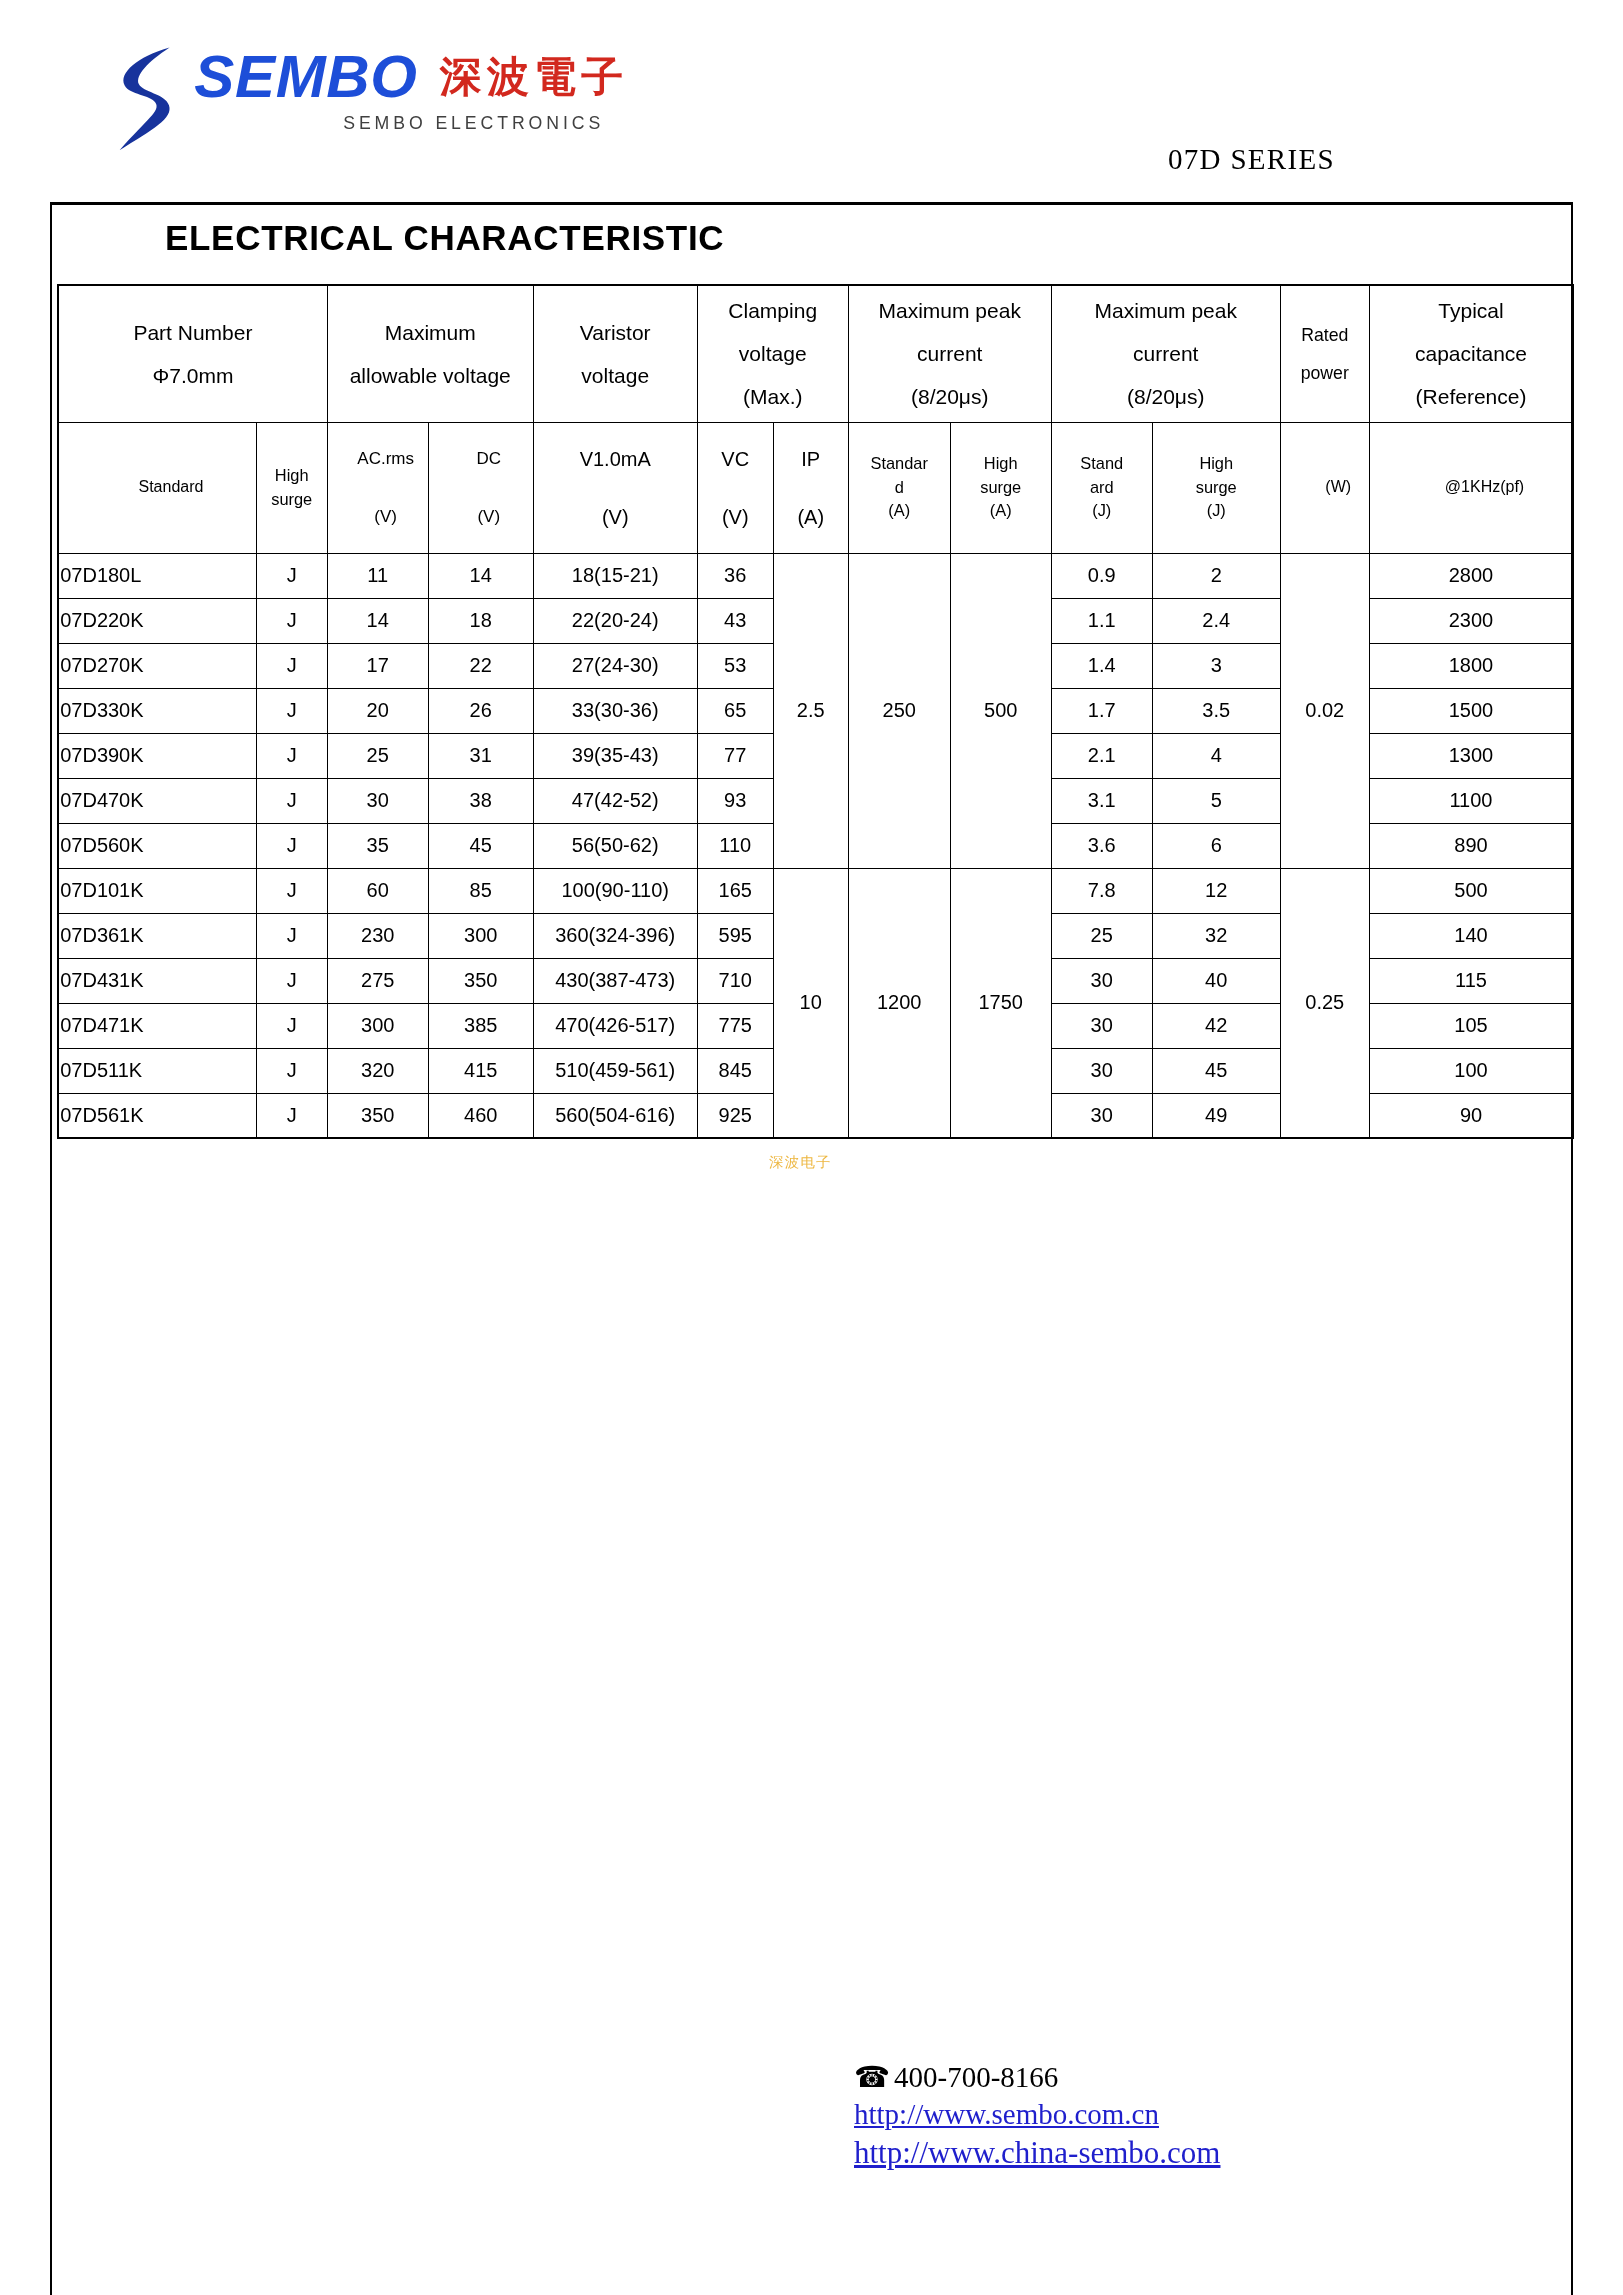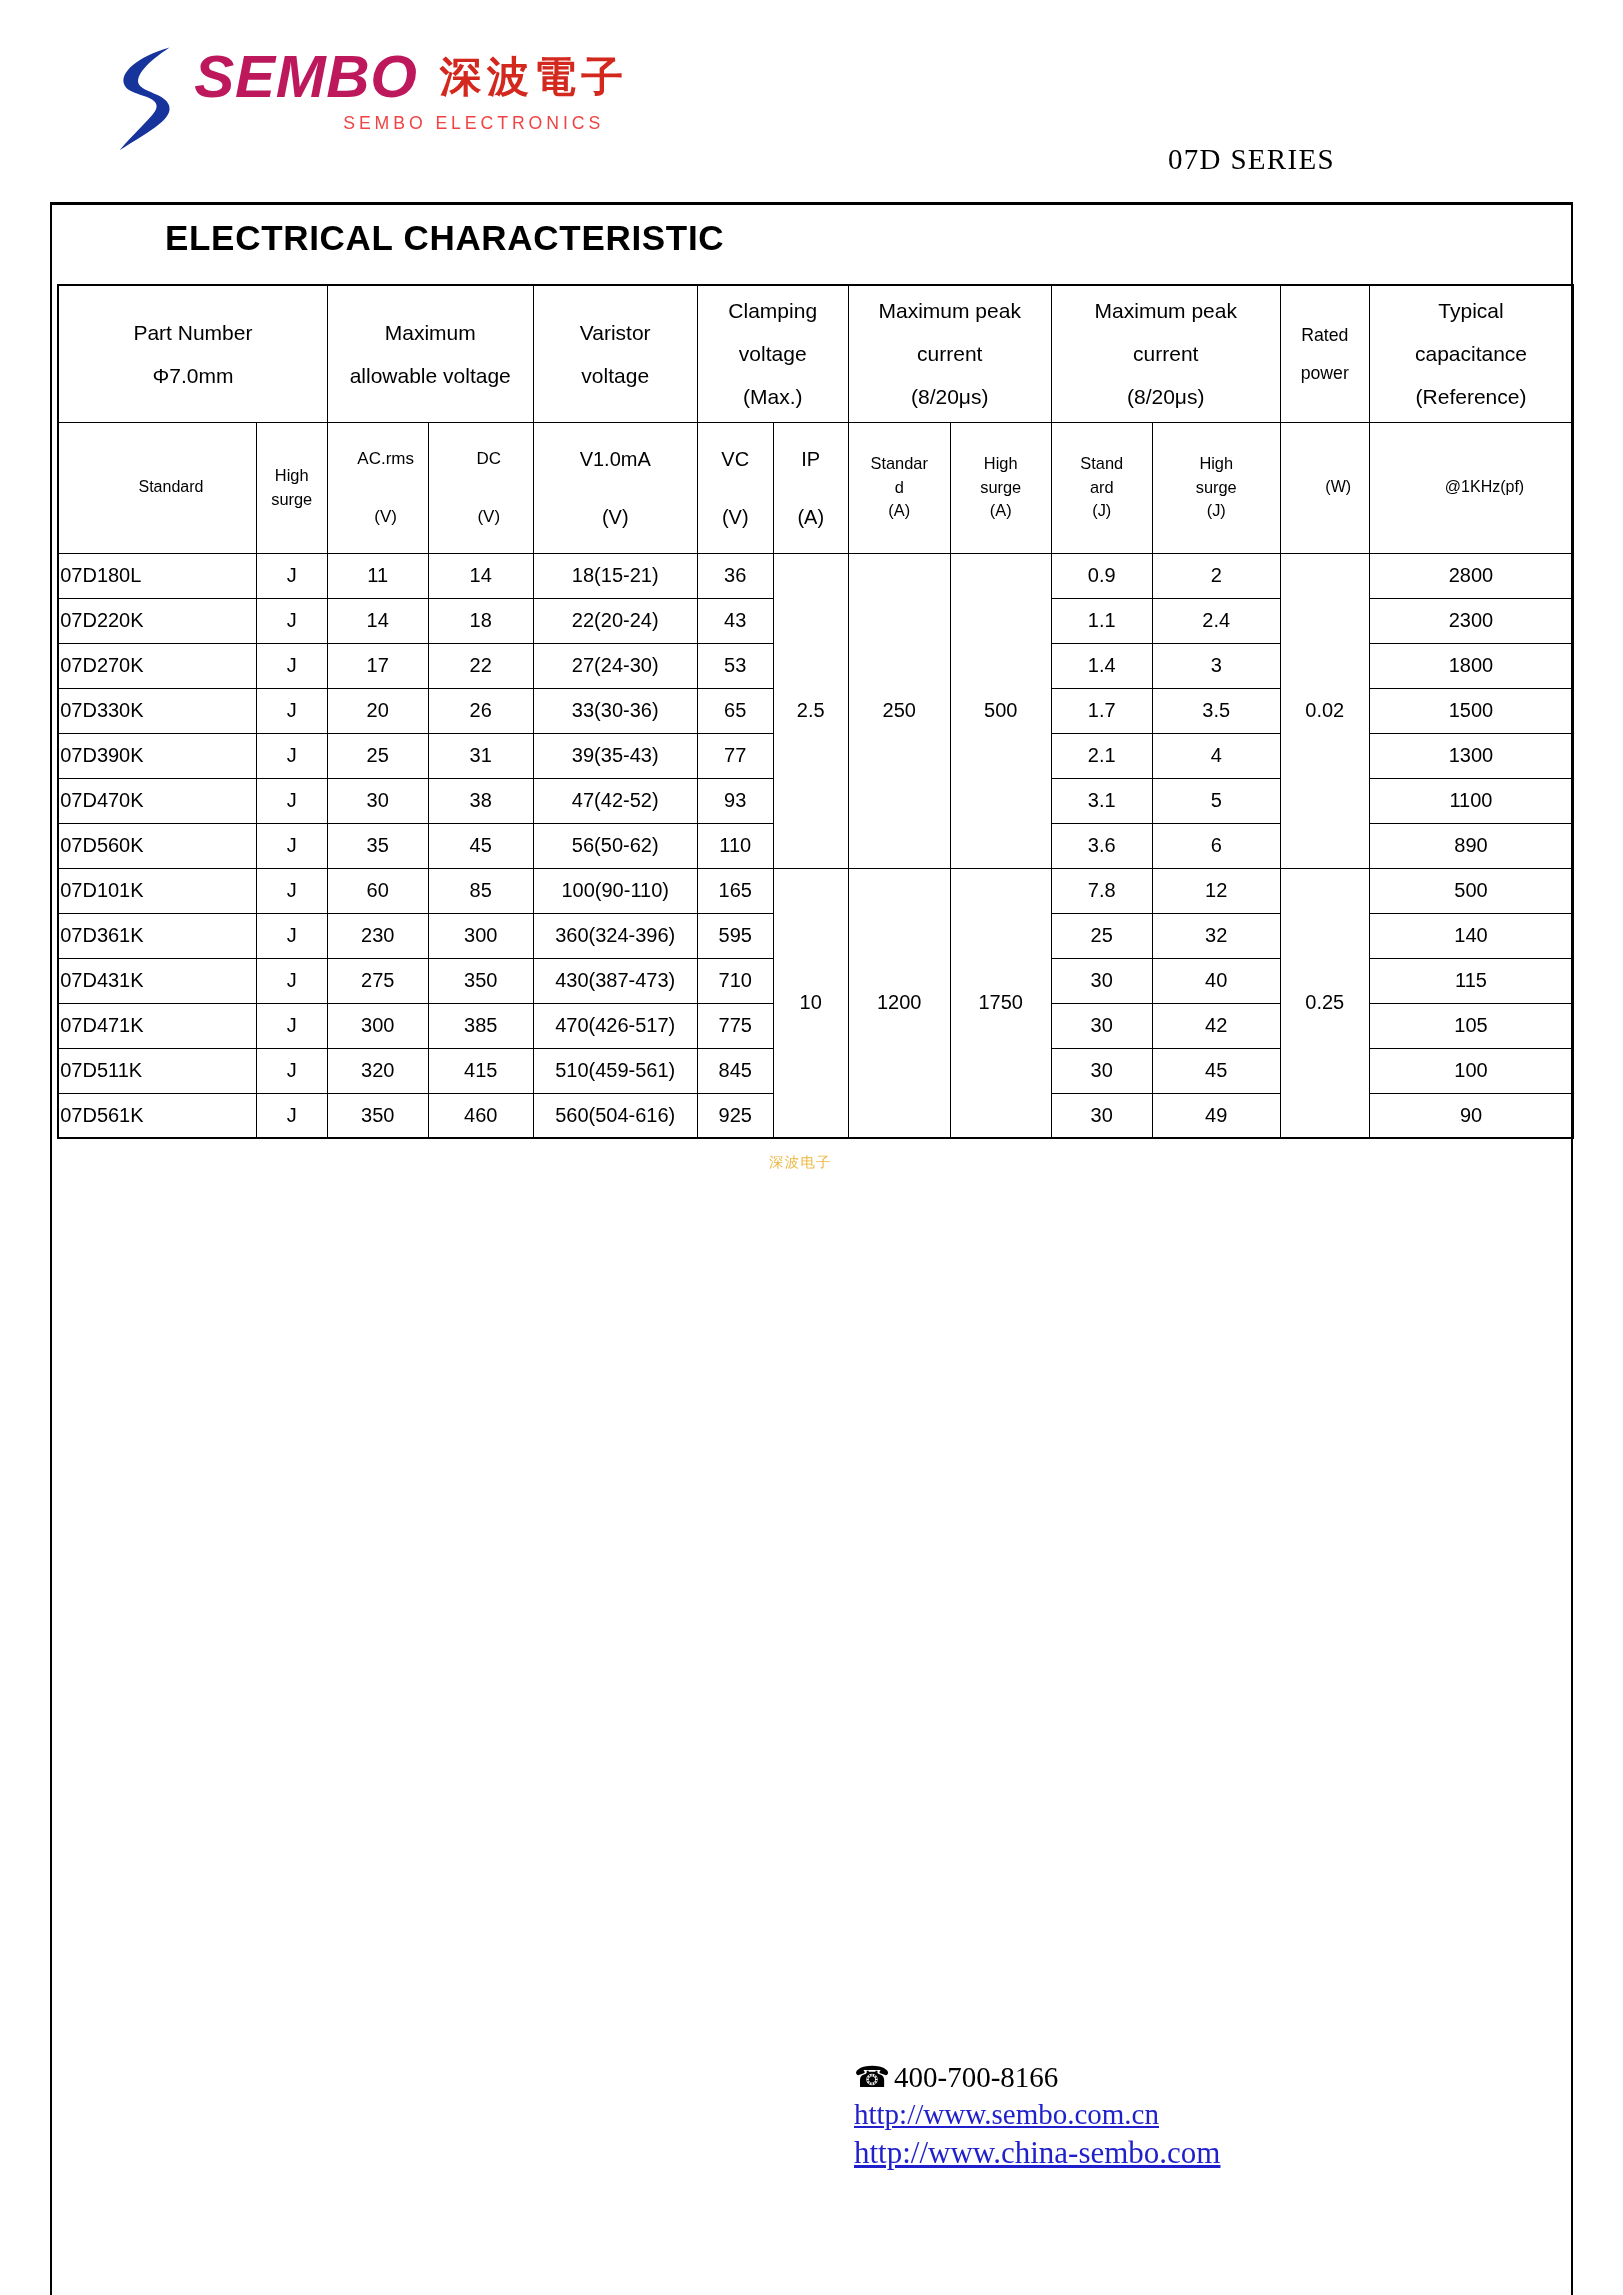--- a/index.html
+++ b/index.html
@@ -13,29 +13,29 @@
     color:#000;
     overflow:hidden;
   }
 
   
   .logo { position:absolute; left:108px; top:44px; display:flex; align-items:flex-start; }
   .logo-mark { width:77px; height:111px; margin-right:9.2px; }
   .logo-row { display:flex; align-items:center; }
   .brand {
     font-size:60px; font-weight:bold; font-style:italic;
-    color:#be185d; letter-spacing:0.7px; line-height:1.1;
+    color:#1d4ed8; letter-spacing:0.7px; line-height:1.1;
   }
   .brand-cn {
     font-size:42px; font-weight:bold; color:#d2281e;
     margin-left:22px; letter-spacing:5.2px;
     font-family:"DejaVu Sans", sans-serif;
   }
   .logo-sub {
-    font-size:17.7px; color:#ef4444; letter-spacing:3.9px;
+    font-size:17.7px; color:#404040; letter-spacing:3.9px;
     margin-top:2.6px; margin-left:149px;
   }
   .series {
     position:absolute; left:1168px; top:143px;
     font-family:"Liberation Serif", serif;
     font-size:29px; letter-spacing:1.3px; color:#000;
   }
 
   
   .main-box {

